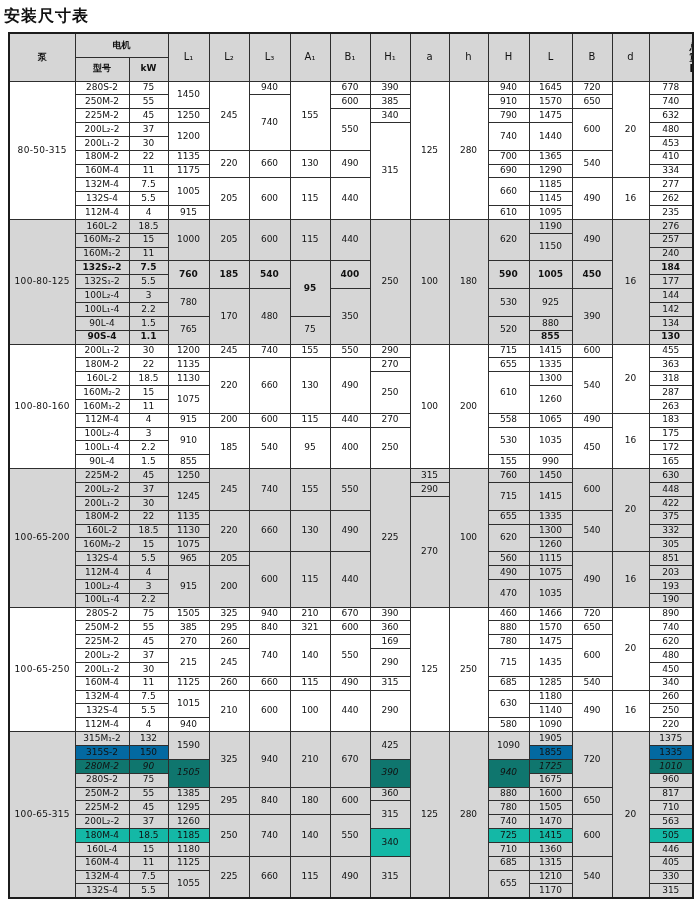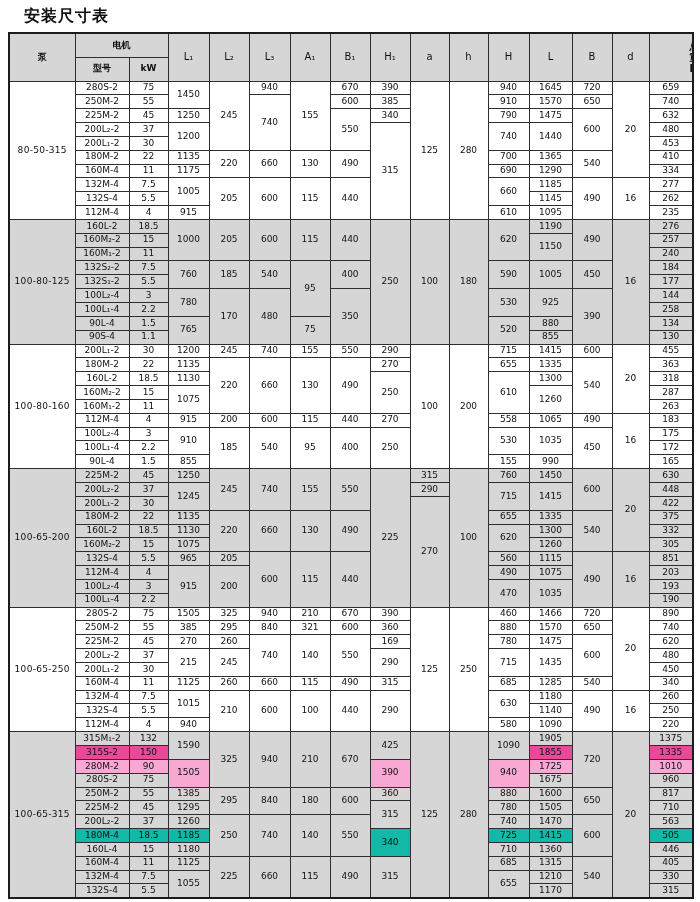--- a/index.html
+++ b/index.html
@@ -3,21 +3,21 @@
 <meta charset="utf-8">
 <style>
   html, body { margin: 0; padding: 0; background: #ffffff; }
   body {
     width: 700px; height: 902px; overflow: hidden;
     font-family: "DejaVu Sans", "Liberation Sans", sans-serif;
     color: #111;
   }
   .title {
     font-size: 16px; font-weight: bold; letter-spacing: 1px;
-    margin: 6px 0 5px 24px;
+    margin: 6px 0 5px 4px;
   }
   table.dim {
     border-collapse: collapse; table-layout: fixed;
     width: 684px; margin-left: 8px;
     border: 2px solid #1c1c1c;
   }
   table.dim th, table.dim td {
     border: 1px solid #2e2e2e;
     padding: 0; text-align: center; vertical-align: middle;
     font-size: 9px; line-height: 1.05;
@@ -88,21 +88,21 @@
         <td>940</td>
         <td rowspan="5">155</td>
         <td>670</td>
         <td>390</td>
         <td rowspan="10">125</td>
         <td rowspan="10">280</td>
         <td>940</td>
         <td>1645</td>
         <td>720</td>
         <td rowspan="7">20</td>
-        <td>659</td>
+        <td>778</td>
       </tr>
       <tr>
         <td>250M-2</td>
         <td>55</td>
         <td rowspan="4">740</td>
         <td>600</td>
         <td>385</td>
         <td>910</td>
         <td>1570</td>
         <td>650</td>
@@ -204,21 +204,21 @@
         <td>160M₂-2</td>
         <td>15</td>
         <td rowspan="2">1150</td>
         <td>257</td>
       </tr>
       <tr style="background: rgb(214, 214, 214);">
         <td>160M₁-2</td>
         <td>11</td>
         <td>240</td>
       </tr>
-      <tr style="background: rgb(214, 214, 214);">
+      <tr style="background: rgb(214, 214, 214); font-weight: bold;">
         <td>132S₂-2</td>
         <td>7.5</td>
         <td rowspan="2">760</td>
         <td rowspan="2">185</td>
         <td rowspan="2">540</td>
         <td rowspan="4">95</td>
         <td rowspan="2">400</td>
         <td rowspan="2">590</td>
         <td rowspan="2">1005</td>
         <td rowspan="2">450</td>
@@ -237,32 +237,32 @@
         <td rowspan="4">480</td>
         <td rowspan="4">350</td>
         <td rowspan="2">530</td>
         <td rowspan="2">925</td>
         <td rowspan="4">390</td>
         <td>144</td>
       </tr>
       <tr style="background: rgb(214, 214, 214);">
         <td>100L₁-4</td>
         <td>2.2</td>
-        <td>258</td>
+        <td>142</td>
       </tr>
       <tr style="background: rgb(214, 214, 214);">
         <td>90L-4</td>
         <td>1.5</td>
         <td rowspan="2">765</td>
         <td rowspan="2">75</td>
         <td rowspan="2">520</td>
         <td>880</td>
         <td>134</td>
       </tr>
-      <tr style="background: rgb(214, 214, 214);">
+      <tr style="background: rgb(214, 214, 214); font-weight: bold;">
         <td>90S-4</td>
         <td>1.1</td>
         <td>855</td>
         <td>130</td>
       </tr>
       <tr>
         <td rowspan="9" class="grp">100-80-160</td>
         <td>200L₁-2</td>
         <td>30</td>
         <td>1200</td>
@@ -567,27 +567,27 @@
         <td rowspan="4">670</td>
         <td rowspan="2">425</td>
         <td rowspan="12">125</td>
         <td rowspan="12">280</td>
         <td rowspan="2">1090</td>
         <td>1905</td>
         <td rowspan="4">720</td>
         <td rowspan="12">20</td>
         <td>1375</td>
       </tr>
-      <tr style="background: #ec4899;">
+      <tr style="background: #0369a1;">
         <td>315S-2</td>
         <td>150</td>
         <td>1855</td>
         <td>1335</td>
       </tr>
-      <tr style="background: #f9a8d4;">
+      <tr style="background: #0f766e; font-style: italic;">
         <td>280M-2</td>
         <td>90</td>
         <td rowspan="2">1505</td>
         <td rowspan="2">390</td>
         <td rowspan="2">940</td>
         <td>1725</td>
         <td>1010</td>
       </tr>
       <tr style="background: rgb(214, 214, 214);">
         <td>280S-2</td>

